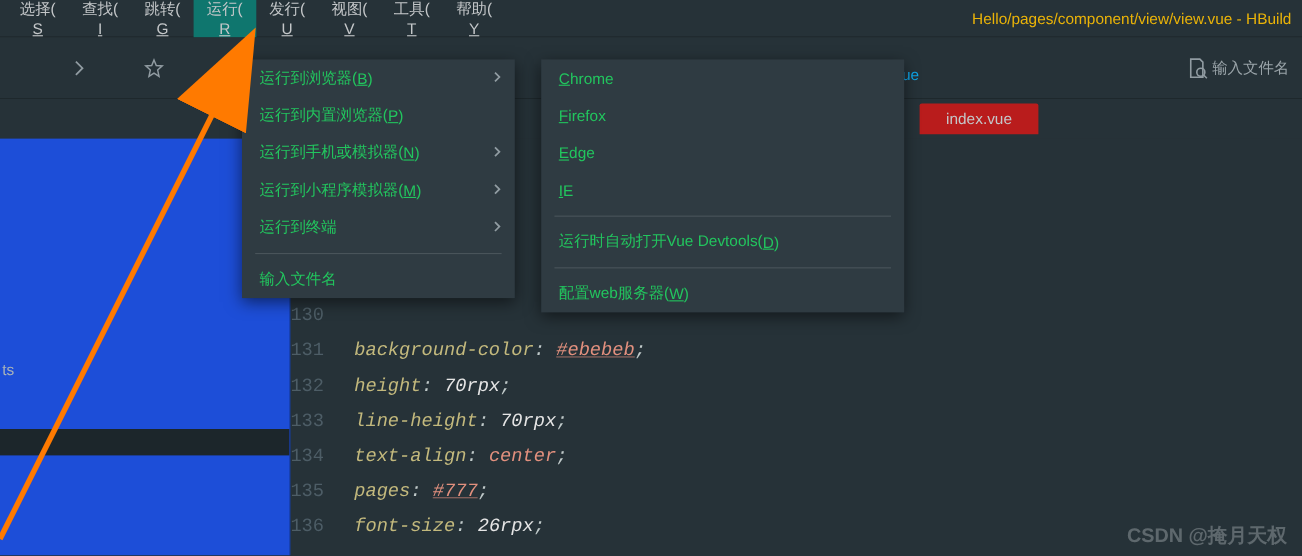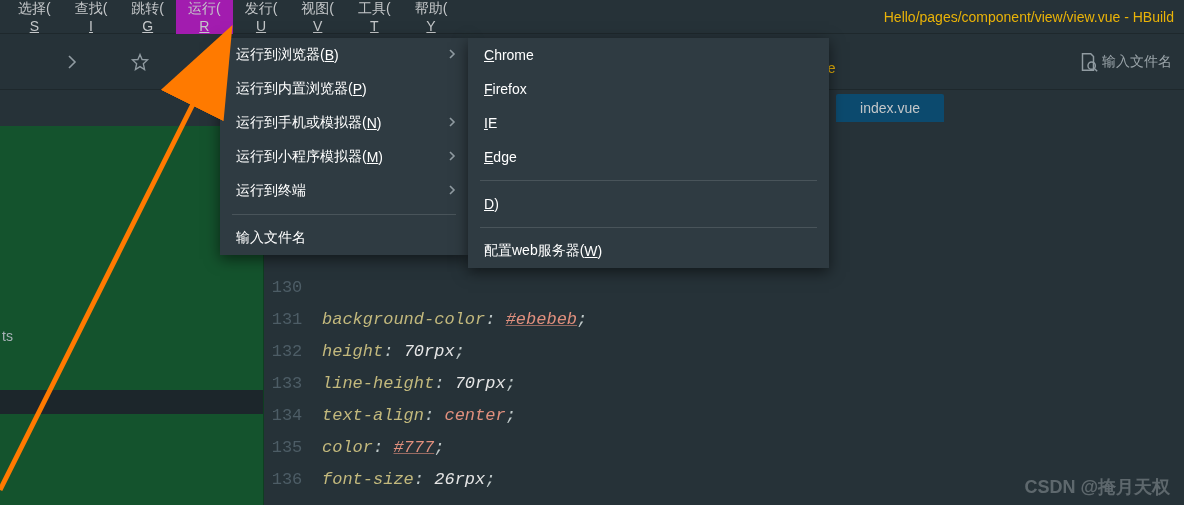--- a/index.html
+++ b/index.html
@@ -23,21 +23,21 @@
 }
 .menu-item {
   padding: 0 12px;
   height: 34px;
   display: flex;
   align-items: center;
   cursor: pointer;
   color: #c4c7c9;
   flex-direction: column;
 }
-.menu-item.active { background: #a21caf; }
+.menu-item.active { background: #0f766e; }
 .menu-item .underline { text-decoration: underline; }
 .title-area {
   margin-left: auto;
   padding-right: 4px;
   color: #eab308;
   white-space: nowrap;
 }
 .toolbar {
   height: 56px;
   background: #263238;
@@ -60,74 +60,75 @@
 .search-ph { color: #9aa4a9; }
 .tab-bar {
   height: 36px;
   background: #263238;
   display: flex;
   align-items: center;
   justify-content: flex-end;
   padding-right: 240px;
 }
 .tab {
-  background: #0c4a6e;
+  background: #b91c1c;
   color: #c4c7c9;
   padding: 6px 24px;
   border-radius: 2px 2px 0 0;
   display: flex; gap: 8px; align-items: center;
 }
 .dropdown {
   position: absolute;
   background: #2f3b42;
   box-shadow: 0 4px 14px rgba(0,0,0,0.55);
   z-index: 50;
-  color: #ffffff;
+  color: #22c55e;
+  margin-top: 16px;
 }
 .dropdown.main { top: 38px; left: 220px; width: 248px; }
 .dropdown .dd-item {
   height: 34px;
   display: flex;
   align-items: center;
   padding: 0 16px;
   cursor: pointer;
   position: relative;
 }
 .dropdown .dd-item .chev {
   position: absolute; right: 10px; top: 50%; transform: translateY(-50%);
 }
 .dropdown .sep { height: 1px; background: rgba(255,255,255,0.13); margin: 6px 12px; }
 .dropdown .dd-item .underline { text-decoration: underline; }
-.dropdown.sub { top: 38px; left: 468px; width: 361px; }
+.dropdown.sub { top: 38px; left: 492px; width: 330px; }
 .workspace {
   position: absolute;
   top: 126px; left: 0; right: 0; bottom: 0;
   display: flex;
 }
 .sidebar {
   width: 264px;
-  background: #14532d;
+  background: #1d4ed8;
   border-right: 1px solid rgba(0,0,0,0.25);
   position: relative;
 }
 .side-faded {
   position: absolute; top: 200px; left: 0; color: #a9b3b8; padding: 2px 2px;
 }
 .side-dark {
   position: absolute; top: 264px; left: 0; right: 0; height: 24px; background: #1c262b;
 }
 .editor {
   flex: 1;
   display: flex;
   font-family: Consolas, "Courier New", monospace;
   font-size: 17px;
 }
 .gutter {
   width: 58px;
-  text-align: center;
+  text-align: left;
   color: #4d5d66;
   padding-top: 146px;
 }
 .gutter div { height: 32px; line-height: 32px; padding-right: 12px; }
 .code {
   flex: 1;
   padding-top: 146px;
   color: #c0caca;
 }
 .code div { height: 32px; line-height: 32px; white-space: pre; font-style: italic; }
@@ -146,21 +147,21 @@
   position: absolute;
   right: 14px; bottom: 6px;
   color: rgba(200,205,210,0.35);
   font-size: 18px;
   font-weight: bold;
 }
 .ue-text {
   position: absolute;
   top: 60px;
   left: 820px;
-  color: #eab308;
+  color: #0ea5e9;
 }
 </style>
 </head>
 <body>
 
 <div class="menubar">
   <div class="menu-item">
     <span>选择(</span>
       <span class="underline">S</span>
       <span>)</span>
@@ -277,27 +278,28 @@
 </div>
 
 <div class="dropdown sub">
   <div class="dd-item">
     <span><span class="underline">C</span><span>hrome</span></span>
   </div>
   <div class="dd-item">
     <span><span class="underline">F</span><span>irefox</span></span>
   </div>
   <div class="dd-item">
+    <span><span class="underline">E</span><span>dge</span></span>
+  </div>
+  <div class="dd-item">
     <span><span class="underline">I</span><span>E</span></span>
   </div>
-  <div class="dd-item">
-    <span><span class="underline">E</span><span>dge</span></span>
-  </div>
   <div class="sep"></div>
   <div class="dd-item">
+    <span>运行时自动打开Vue Devtools(</span>
       <span class="underline">D</span>
       <span>)</span>
   </div>
   <div class="sep"></div>
   <div class="dd-item">
     <span>配置web服务器(</span>
       <span class="underline">W</span>
       <span>)</span>
   </div>
 </div>
@@ -316,21 +318,21 @@
       <div>134</div>
       <div>135</div>
       <div>136</div>
     </div>
     <div class="code">
       <div> </div>
       <div><span class="tok-prop">background-color</span>: <span class="tok-link">#ebebeb</span>;</div>
       <div><span class="tok-prop">height</span>: <span class="tok-num">70rpx</span>;</div>
       <div><span class="tok-prop">line-height</span>: <span class="tok-num">70rpx</span>;</div>
       <div><span class="tok-prop">text-align</span>: <span class="tok-val">center</span>;</div>
-      <div><span class="tok-prop">color</span>: <span class="tok-link">#777</span>;</div>
+      <div><span class="tok-prop">pages</span>: <span class="tok-link">#777</span>;</div>
       <div><span class="tok-prop">font-size</span>: <span class="tok-num">26rpx</span>;</div>
     </div>
   </div>
 </div>
 
 <svg class="arrow" viewBox="0 0 260 480">
   <defs>
     <marker id="ah" markerWidth="18" markerHeight="14" refX="16" refY="7" orient="auto">
       <path d="M0,0 L18,7 L0,14 Z" fill="#ff7a00"></path>
     </marker>

